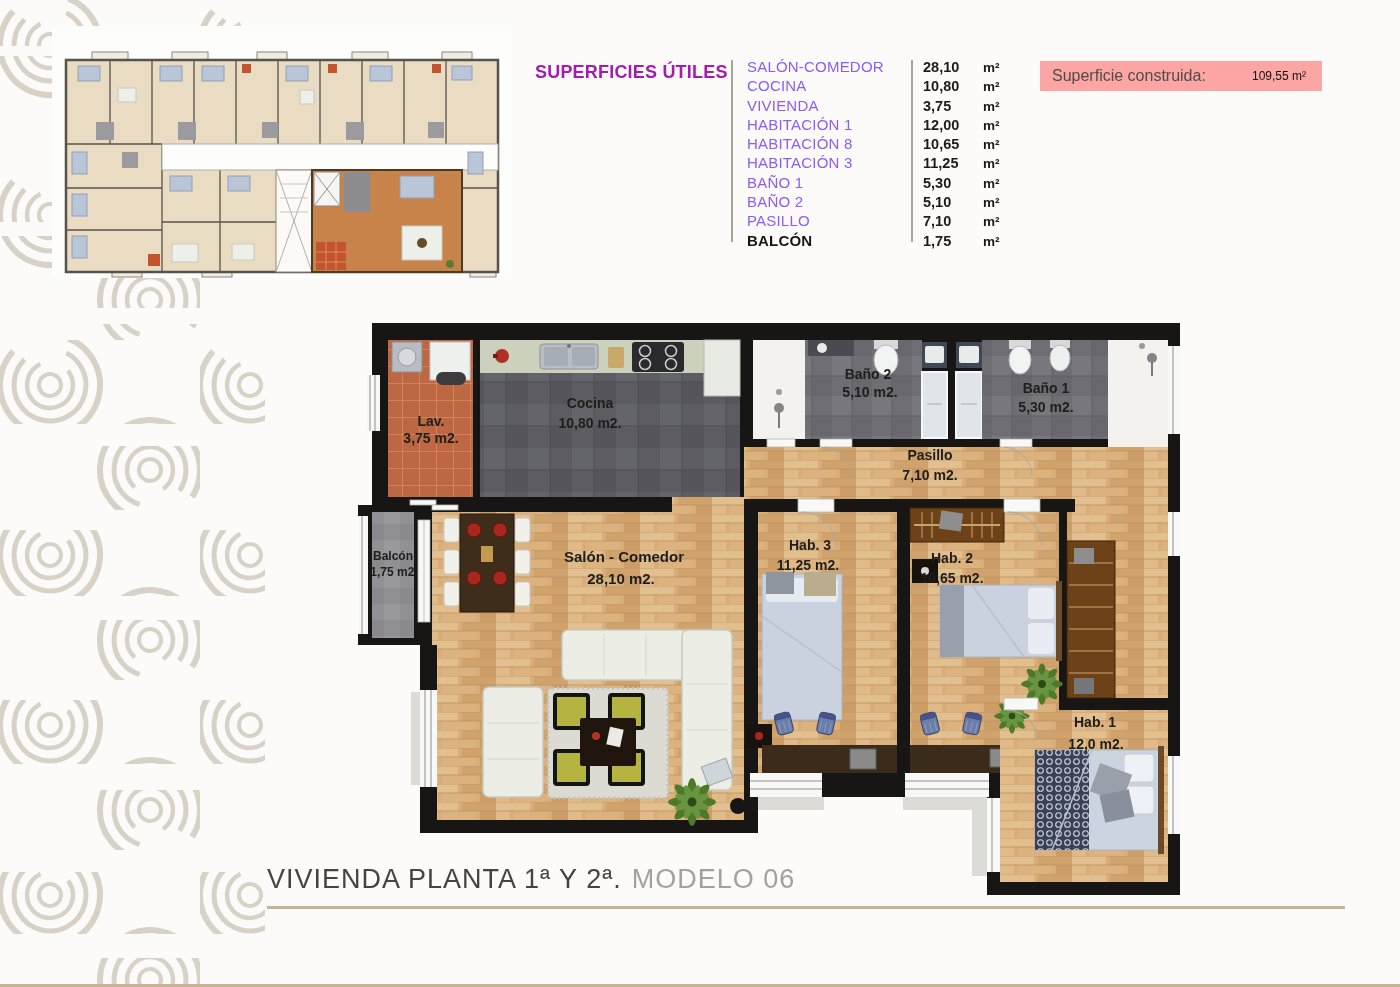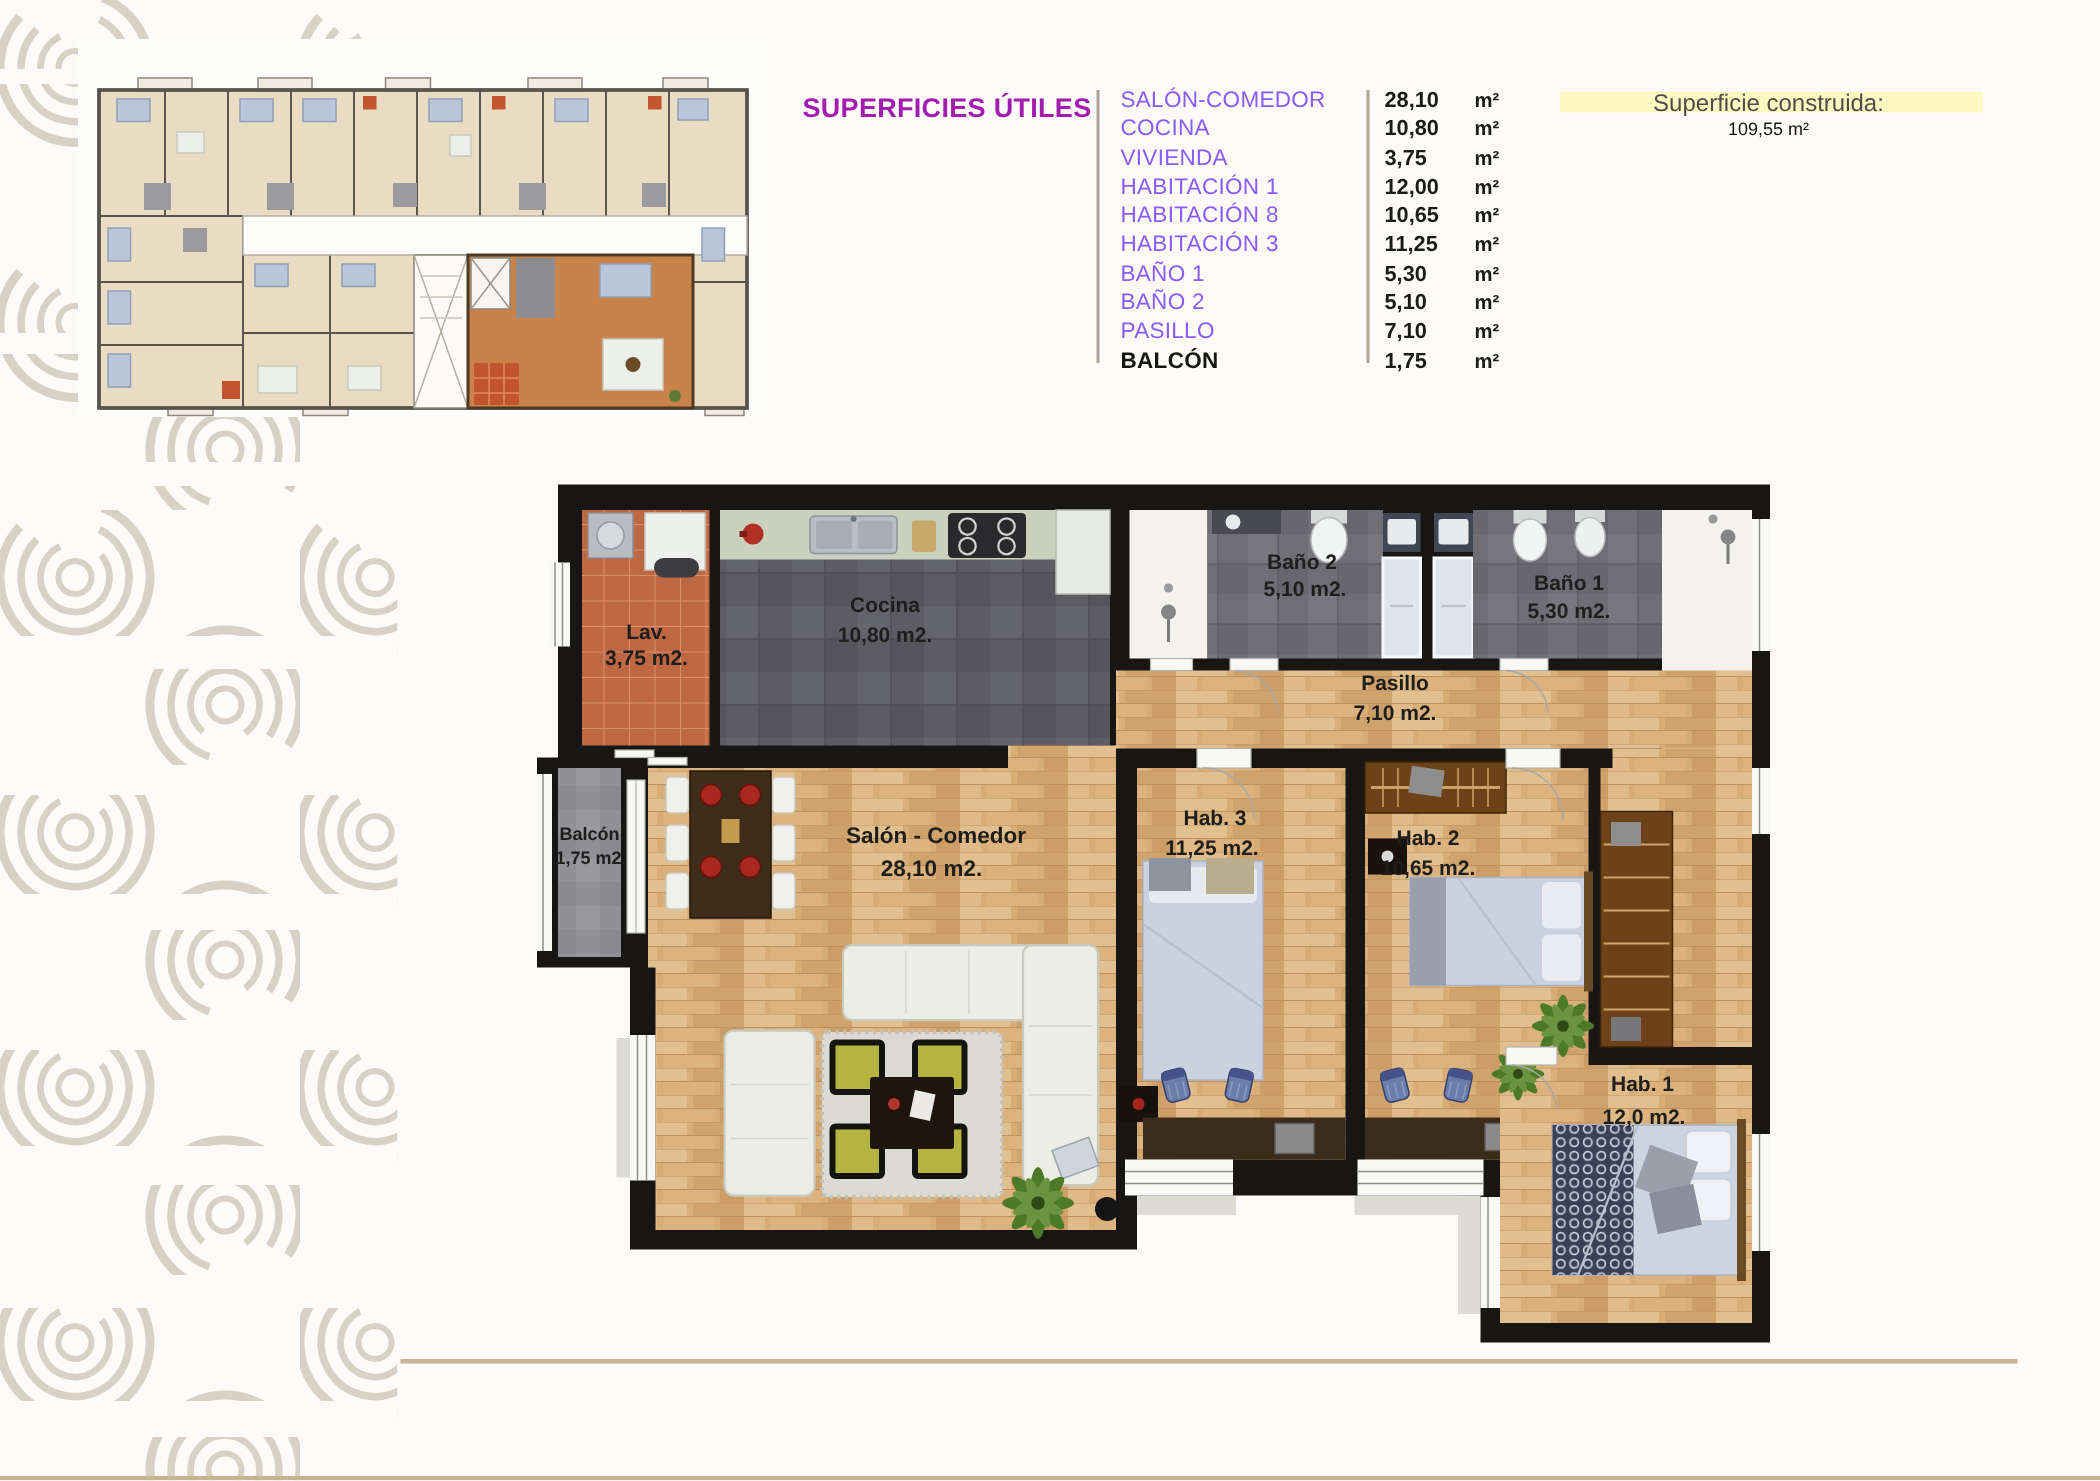--- a/index.html
+++ b/index.html
@@ -13,21 +13,21 @@
   .vdiv{position:absolute;top:2px;width:2px;height:182px;background:#aba494;}
   #vdiv1{left:196px;} #vdiv2{left:376px;}
   #surf-rows{position:absolute;left:212px;top:0;width:266px;}
   .srow{display:flex;align-items:baseline;height:19.3px;}
   .sl{flex:1;font-size:15px;color:#8b5cf6;letter-spacing:.2px;white-space:nowrap;}
   .sv{width:54px;font-size:14.5px;font-weight:700;color:#1b1b19;}
   .su{width:30px;padding-left:6px;font-size:13.5px;font-weight:700;color:#1b1b19;}
   .srow:last-child .sl{color:#161614;font-weight:700;}
 
   
-  #badge{left:1040px;top:61px;width:282px;height:14px;background:#fef9c3;display:flex;align-items:center;justify-content:space-between;padding:0 16px 0 12px;box-sizing:border-box;flex-direction:column;}
+  #badge{left:1040px;top:61px;width:282px;height:30px;background:#fca5a5;display:flex;align-items:center;justify-content:space-between;padding:0 16px 0 12px;box-sizing:border-box;}
   #badge .bl{font-size:16px;color:#4f4d47;}
   #badge .bv{font-size:12px;font-weight:400;color:#131311;}
 
   
   #footer{left:267px;top:864px;white-space:nowrap;}
   #footer .ft{font-size:27px;color:#454440;letter-spacing:1px;}
   #footer .fs{font-size:27px;color:#a5a19a;letter-spacing:1px;margin-left:10px;}
   #rule{left:267px;top:906px;width:1078px;height:3px;background:#c6b493;}
   #bstrip{left:0;top:984px;width:1400px;height:3px;background:#c6b493;}
 
@@ -603,16 +603,19 @@
       <line class="winl" x1="640" y1="482" x2="640" y2="556"></line>
       <rect class="win" x="816" y="440" width="12" height="78"></rect>
       <line class="winl" x1="821" y1="440" x2="821" y2="518"></line>
       <rect class="win" x="816" y="30" width="12" height="88"></rect>
       <line class="winl" x1="821" y1="30" x2="821" y2="118"></line>
       <rect class="win" x="816" y="196" width="12" height="44"></rect>
       <line class="winl" x1="821" y1="196" x2="821" y2="240"></line>
     </g>
   </svg>
 
+  <div class="abs" id="footer">
+    <span class="ft">VIVIENDA PLANTA 1ª Y 2ª.</span><span class="fs">MODELO 06</span>
+  </div>
   <div class="abs" id="rule"></div>
   <div class="abs" id="bstrip"></div>
 
 </div>
 
 </body></html>

